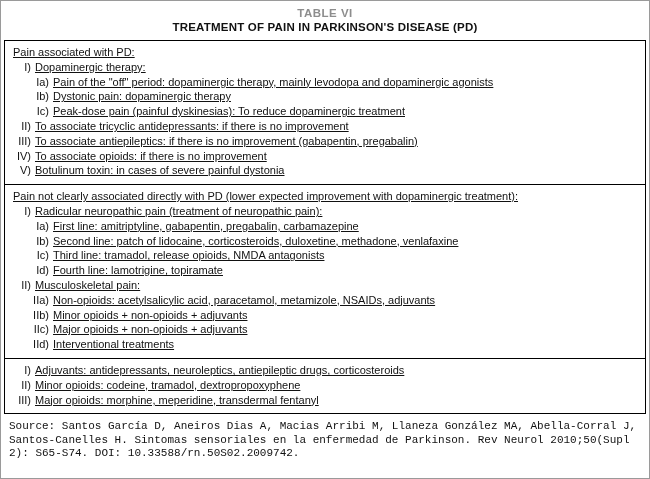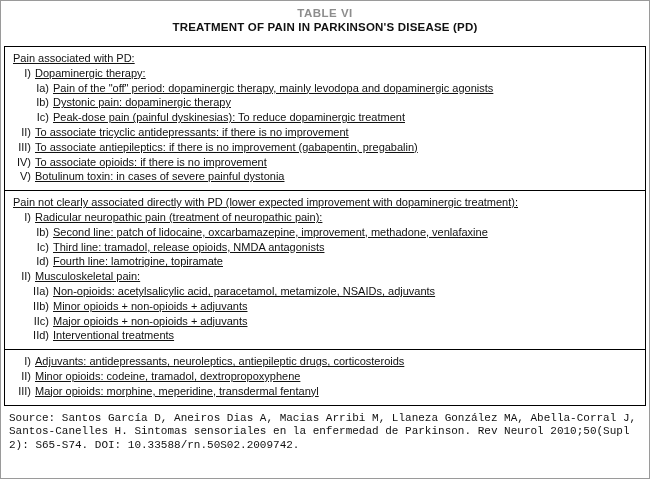--- a/index.html
+++ b/index.html
@@ -7,21 +7,21 @@
   .page {
     width: 650px;
     height: 479px;
     border: 1px solid #9a9a9a;
     background: #ffffff;
     padding: 6px 3px 3px 3px;
     overflow: hidden;
     font-family: "Liberation Sans", sans-serif;
     color: #111111;
   }
-  .hdr { text-align: center; margin-bottom: 13px; }
+  .hdr { text-align: center; margin-bottom: 7px; }
   .hdr .title {
     color: #8d8d8d;
     font-weight: bold;
     font-size: 11.5px;
     letter-spacing: 0.5px;
     margin-bottom: 2px;
   }
   .hdr .subtitle {
     color: #111111;
     font-size: 11.5px;
@@ -68,21 +68,22 @@
         <div class="line lvl2"><span class="num">Ib)</span><span class="txt">Dystonic pain: dopaminergic therapy</span></div>
         <div class="line lvl2"><span class="num">Ic)</span><span class="txt">Peak-dose pain (painful dyskinesias): To reduce dopaminergic treatment</span></div>
         <div class="line lvl1"><span class="num">II)</span><span class="txt">To associate tricyclic antidepressants: if there is no improvement</span></div>
         <div class="line lvl1"><span class="num">III)</span><span class="txt">To associate antiepileptics: if there is no improvement (gabapentin, pregabalin)</span></div>
         <div class="line lvl1"><span class="num">IV)</span><span class="txt">To associate opioids: if there is no improvement</span></div>
         <div class="line lvl1"><span class="num">V)</span><span class="txt">Botulinum toxin: in cases of severe painful dystonia</span></div>
       </div>
       <div class="section">
         <div class="line lvl0">Pain not clearly associated directly with PD (lower expected improvement with dopaminergic treatment):</div>
         <div class="line lvl1"><span class="num">I)</span><span class="txt">Radicular neuropathic pain (treatment of neuropathic pain):</span></div>
-        <div class="line lvl2"><span class="num">Ib)</span><span class="txt">Second line: patch of lidocaine, oxcarbamazepine, improvement, methadone, venlafaxine</span></div>
+        <div class="line lvl2"><span class="num">Ia)</span><span class="txt">First line: amitriptyline, gabapentin, pregabalin, carbamazepine</span></div>
+        <div class="line lvl2"><span class="num">Ib)</span><span class="txt">Second line: patch of lidocaine, corticosteroids, duloxetine, methadone, venlafaxine</span></div>
         <div class="line lvl2"><span class="num">Ic)</span><span class="txt">Third line: tramadol, release opioids, NMDA antagonists</span></div>
         <div class="line lvl2"><span class="num">Id)</span><span class="txt">Fourth line: lamotrigine, topiramate</span></div>
         <div class="line lvl1"><span class="num">II)</span><span class="txt">Musculoskeletal pain:</span></div>
         <div class="line lvl2"><span class="num">IIa)</span><span class="txt">Non-opioids: acetylsalicylic acid, paracetamol, metamizole, NSAIDs, adjuvants</span></div>
         <div class="line lvl2"><span class="num">IIb)</span><span class="txt">Minor opioids + non-opioids + adjuvants</span></div>
         <div class="line lvl2"><span class="num">IIc)</span><span class="txt">Major opioids + non-opioids + adjuvants</span></div>
         <div class="line lvl2"><span class="num">IId)</span><span class="txt">Interventional treatments</span></div>
       </div>
       <div class="section">
         <div class="line lvl1"><span class="num">I)</span><span class="txt">Adjuvants: antidepressants, neuroleptics, antiepileptic drugs, corticosteroids</span></div>

